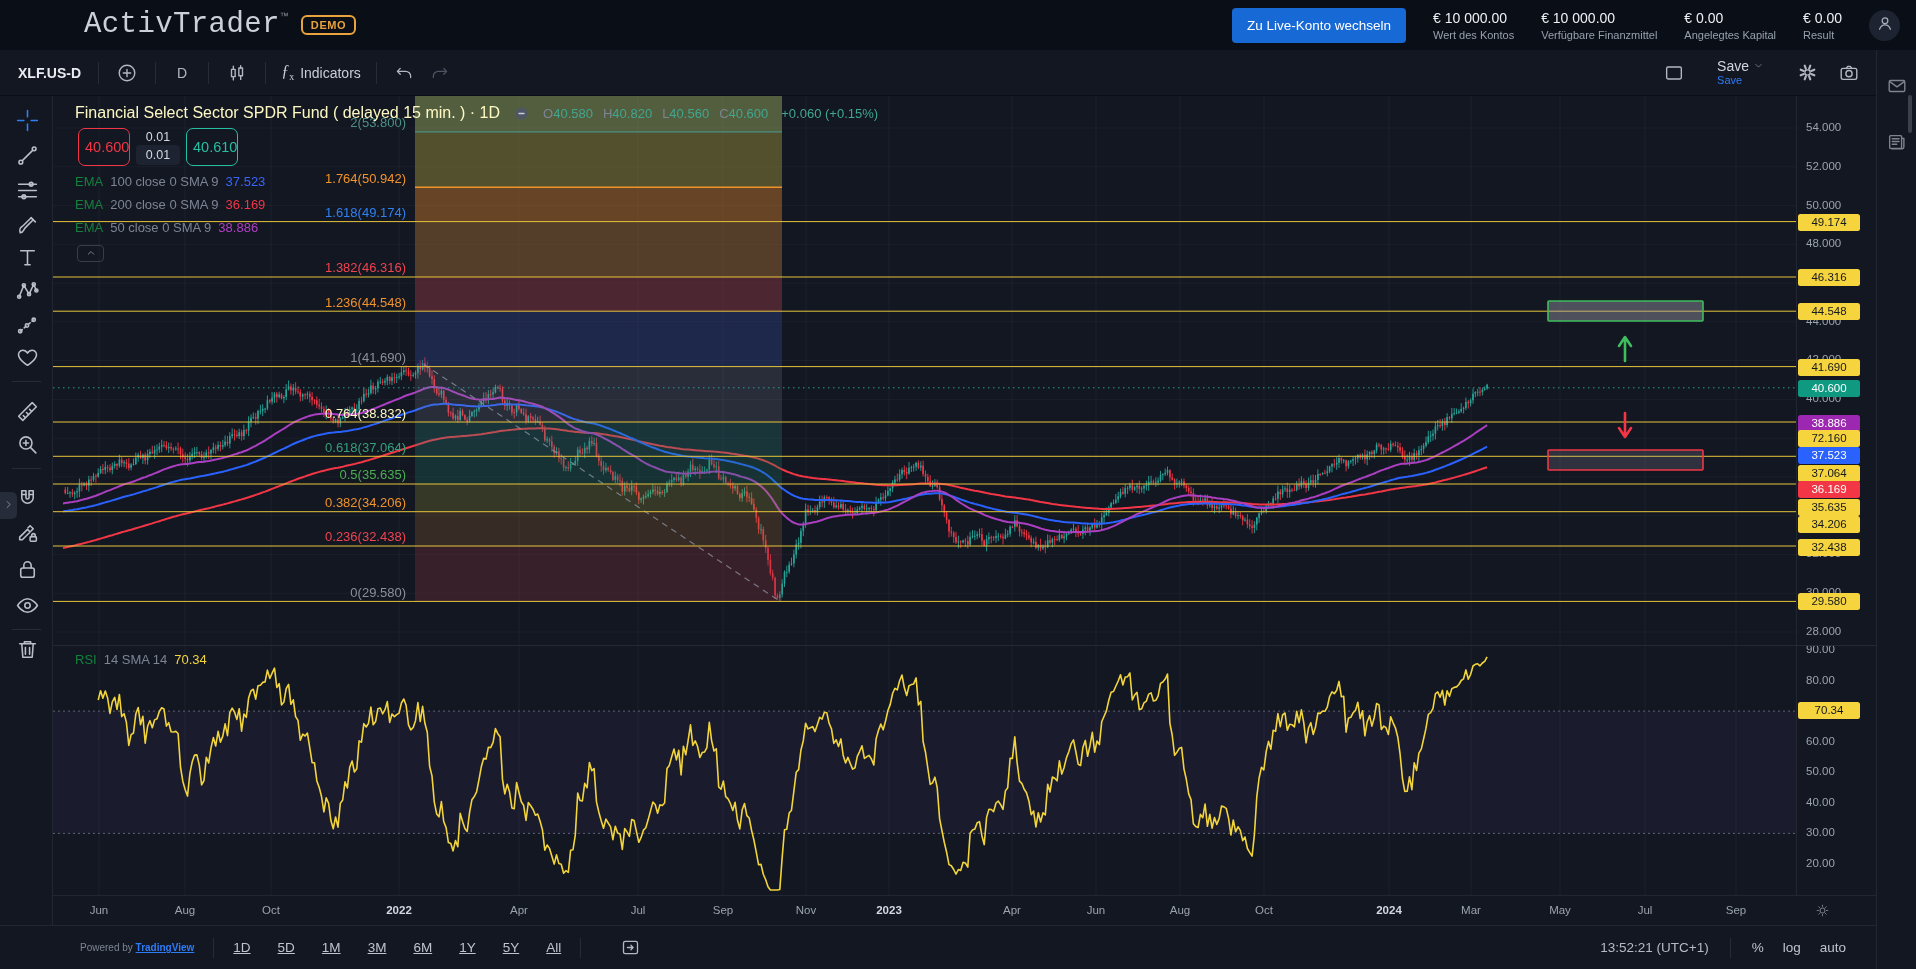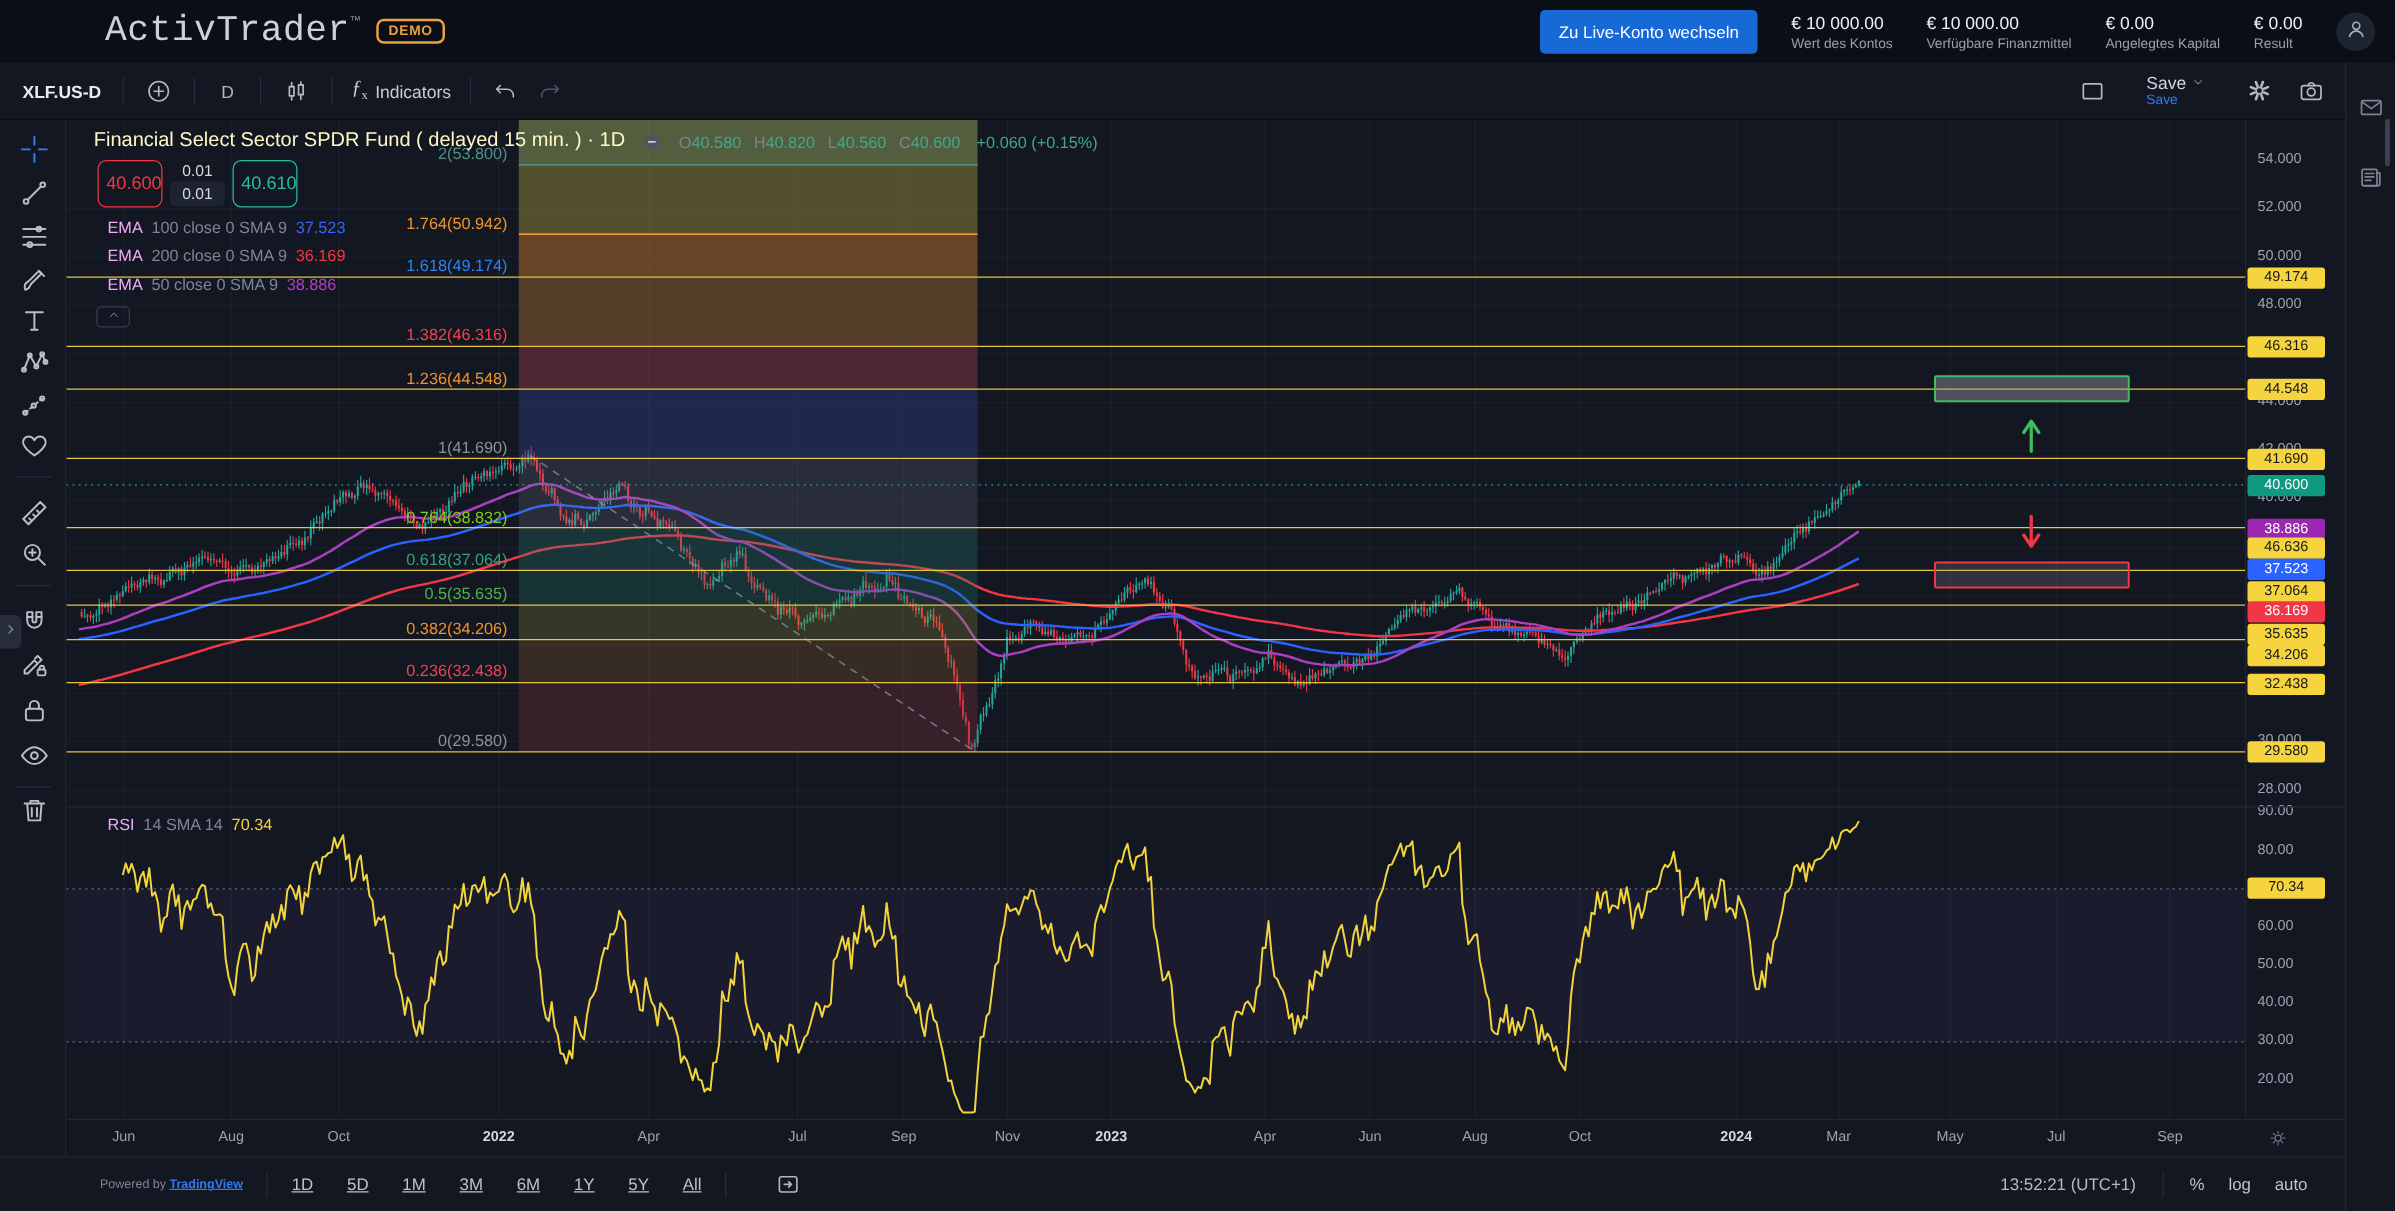--- a/index.html
+++ b/index.html
@@ -55,21 +55,21 @@
   .minus-ic{display:flex;cursor:pointer;}
   .trade{position:absolute;left:25px;top:32px;display:flex;align-items:center;z-index:4;}
   .sell-btn,.buy-btn{width:52px;height:38px;border-radius:7px;font-size:14.5px;font-family:inherit;cursor:pointer;background:rgba(19,23,34,.55);}
   .sell-btn{border:1px solid #f23645;color:#f23645;}
   .buy-btn{border:1px solid #26bfa3;color:#26bfa3;}
   .qty{width:50px;display:flex;flex-direction:column;align-items:center;gap:1px;margin:0 3px;cursor:pointer;}
   .qa{font-size:12.5px;color:#d4d8df;}
   .qb{font-size:12.5px;color:#d4d8df;background:#1d2330;border-radius:4px;padding:3px 10px;}
   #ema-legend{position:absolute;left:22px;top:78px;z-index:4;font-size:13px;}
   .lrow{display:flex;gap:7px;margin-bottom:8px;align-items:baseline;white-space:nowrap;}
-  .l-name{color:#f0abfc;margin-left:11px;}
+  .l-name{color:#15803d;}
   .l-params{color:#7d8494;}
   .legend-collapse{position:absolute;left:24px;top:149px;width:27px;height:17px;border:1px solid #363d4c;border-radius:4px;color:#9aa2ae;display:flex;align-items:center;justify-content:center;z-index:4;cursor:pointer;}
   #rsi-legend{position:absolute;left:22px;top:556px;display:flex;gap:7px;font-size:13px;z-index:4;}
   #fib-labels div{position:absolute;left:0;width:353px;text-align:right;font-size:13px;z-index:2;white-space:nowrap;}
 
   
   .price-axis{position:absolute;left:1796px;top:96px;width:80px;height:799px;background:#131722;border-left:1px solid #212632;cursor:ns-resize;}
   .pa-plain{position:absolute;left:9px;font-size:11.5px;color:#9aa3ae;z-index:1;}
   .pa-badge{position:absolute;left:1px;width:62px;height:17px;border-radius:2.5px;font-size:11.5px;display:flex;align-items:center;justify-content:center;z-index:2;}
   .date-axis{position:absolute;left:53px;top:895px;width:1823px;height:30px;background:#131722;border-top:1px solid #212632;cursor:ew-resize;}
@@ -1643,21 +1643,21 @@
       <span class="l-params">14 SMA 14</span>
       <span class="l-val" id="rsi-val" style="color: rgb(242, 212, 60);">70.34</span>
     </div>
     <div id="fib-labels">
         <div style="color: rgb(76, 144, 133); top: 19.3769px;">2(53.800)</div>
         <div style="color: rgb(240, 147, 42); top: 74.7782px;">1.764(50.942)</div>
         <div style="color: rgb(47, 129, 240); top: 109.05px;">1.618(49.174)</div>
         <div style="color: rgb(239, 68, 80); top: 164.451px;">1.382(46.316)</div>
         <div style="color: rgb(240, 147, 42); top: 198.723px;">1.236(44.548)</div>
         <div style="color: rgb(139, 143, 153); top: 254.125px;">1(41.690)</div>
-        <div style="color: #84cc16; top: 309.526px;">0.764(38.832)</div>
+        <div style="color: #fef9c3; top: 309.526px;">0.764(38.832)</div>
         <div style="color: rgb(53, 160, 122); top: 343.798px;">0.618(37.064)</div>
         <div style="color: rgb(76, 175, 80); top: 371.498px;">0.5(35.635)</div>
         <div style="color: rgb(240, 147, 42); top: 399.199px;">0.382(34.206)</div>
         <div style="color: rgb(239, 68, 80); top: 433.471px;">0.236(32.438)</div>
         <div style="color: rgb(139, 143, 153); top: 488.872px;">0(29.580)</div>
       </div>
   </div>
 
   <div class="price-axis" id="price-axis">
       <div class="pa-plain" style="top: 25px;">54.000</div>
@@ -1677,21 +1677,21 @@
       <div class="pa-plain" style="top: 669px;">50.00</div>
       <div class="pa-plain" style="top: 700px;">40.00</div>
       <div class="pa-plain" style="top: 730px;">30.00</div>
       <div class="pa-plain" style="top: 761px;">20.00</div>
       <div class="pa-badge" style="top: 117.5px; background: rgb(245, 212, 62); color: rgb(21, 24, 31);">49.174</div>
       <div class="pa-badge" style="top: 172.5px; background: rgb(245, 212, 62); color: rgb(21, 24, 31);">46.316</div>
       <div class="pa-badge" style="top: 206.5px; background: rgb(245, 212, 62); color: rgb(21, 24, 31);">44.548</div>
       <div class="pa-badge" style="top: 262.5px; background: rgb(245, 212, 62); color: rgb(21, 24, 31);">41.690</div>
       <div class="pa-badge" style="top: 283.5px; background: rgb(15, 153, 128); color: rgb(255, 255, 255);">40.600</div>
       <div class="pa-badge" style="top: 318.5px; background: rgb(156, 39, 176); color: rgb(255, 255, 255);">38.886</div>
-      <div class="pa-badge" style="top: 333.5px; background: rgb(245, 212, 62); color: rgb(21, 24, 31);">46.636</div>
+      <div class="pa-badge" style="top: 333.5px; background: rgb(245, 212, 62); color: rgb(21, 24, 31);">72.160</div>
       <div class="pa-badge" style="top: 350.5px; background: rgb(41, 98, 255); color: rgb(255, 255, 255);">37.523</div>
       <div class="pa-badge" style="top: 368.5px; background: rgb(245, 212, 62); color: rgb(21, 24, 31);">37.064</div>
       <div class="pa-badge" style="top: 384.5px; background: rgb(242, 54, 69); color: rgb(255, 255, 255);">36.169</div>
       <div class="pa-badge" style="top: 402.5px; background: rgb(245, 212, 62); color: rgb(21, 24, 31);">35.635</div>
       <div class="pa-badge" style="top: 419.5px; background: rgb(245, 212, 62); color: rgb(21, 24, 31);">34.206</div>
       <div class="pa-badge" style="top: 442.5px; background: rgb(245, 212, 62); color: rgb(21, 24, 31);">32.438</div>
       <div class="pa-badge" style="top: 496.5px; background: rgb(245, 212, 62); color: rgb(21, 24, 31);">29.580</div>
       <div class="pa-badge" style="top: 605.5px; background: rgb(245, 212, 62); color: rgb(21, 24, 31);">70.34</div>
     </div>
   <div class="pane-sep"></div>

